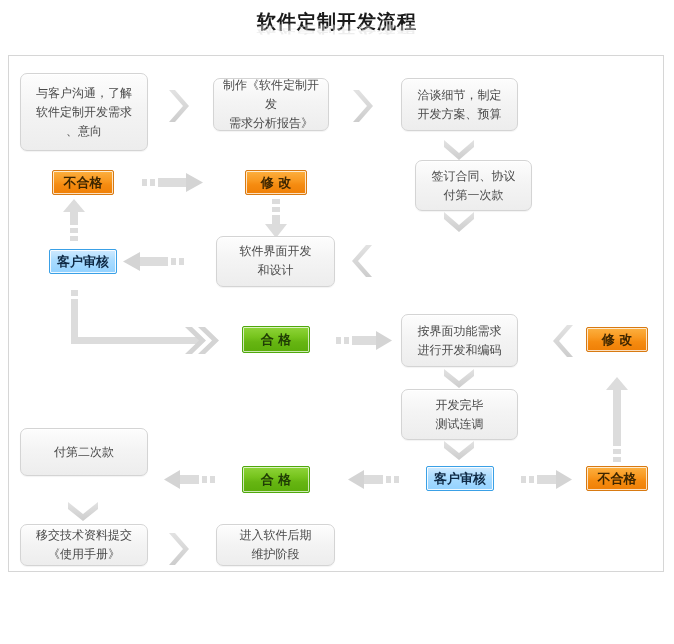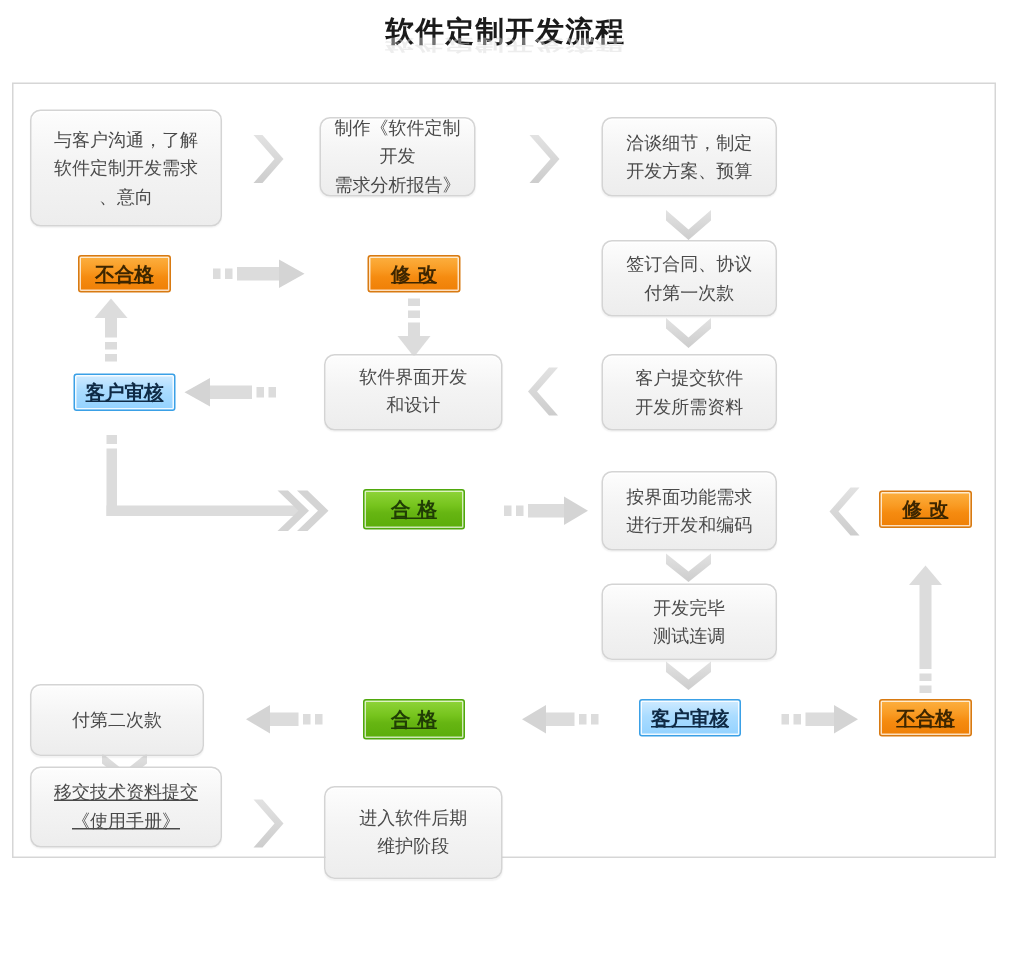--- a/index.html
+++ b/index.html
@@ -60,21 +60,20 @@
 
   
   .badge{
     position:absolute;
     box-sizing:border-box;
     font-size:13px;
     font-weight:bold;
     display:flex;align-items:center;justify-content:center;
     text-align:center;
     border-radius:2px;
-    text-decoration:underline;
   }
   .badge-orange{
     color:#3d2600;
     border:1px solid #d87a12;
     background:linear-gradient(to bottom,#fcb040 0%,#f99a22 40%,#f58b10 60%,#ef7f06 100%);
     box-shadow:inset 0 0 0 1px rgba(255,255,255,.75);
   }
   .badge-green{
     color:#203d05;
     border:1px solid #4fa80c;
@@ -220,38 +219,36 @@
     </g>
 
     <g>
       <path d="M169,533 L183,549 L169,565 L175,565 L189,549 L175,533 Z" fill="url(#gchev)"></path>
     </g>
   </svg>
 
   <div class="box" style="left:20px;  top:73px;  width:128px; height:78px;">与客户沟通，了解
 软件定制开发需求
 、意向</div>
-  <div class="box" style="left:213px; top:78px;  width:104px; height:53px;">制作《软件定制开发
+  <div class="box" style="left:213px; top:78px;  width:116px; height:53px;">制作《软件定制开发
 需求分析报告》</div>
   <div class="box" style="left:401px; top:78px;  width:117px; height:53px;">洽谈细节，制定
 开发方案、预算</div>
-  <div class="box" style="left:401px; top:160px; width:117px; height:51px;">签订合同、协议
+  <div class="box" style="left:415px; top:160px; width:117px; height:51px;">签订合同、协议
 付第一次款</div>
-  <div class="box" style="left:401px; top:236px; width:117px; height:51px;">客户提交软件
-开发所需资料</div>
   <div class="box" style="left:216px; top:236px; width:119px; height:51px;font-family:Liberation Mono, monospace;">软件界面开发
 和设计</div>
   <div class="box" style="left:401px; top:389px; width:117px; height:51px;">开发完毕
 测试连调</div>
   <div class="box" style="left:401px; top:314px; width:117px; height:53px;">按界面功能需求
 进行开发和编码</div>
-  <div class="box" style="left:20px;  top:456px; width:116px; height:48px;">付第二次款</div>
-  <div class="box" style="left:20px;  top:511px; width:128px; height:54px;text-decoration:underline;">移交技术资料提交
+  <div class="box" style="left:20px;  top:428px; width:128px; height:48px;">付第二次款</div>
+  <div class="box" style="left:20px;  top:524px; width:128px; height:42px;">移交技术资料提交
 《使用手册》</div>
-  <div class="box" style="left:216px; top:524px; width:119px; height:62px;">进入软件后期
+  <div class="box" style="left:216px; top:524px; width:119px; height:42px;">进入软件后期
 维护阶段</div>
 
   <div class="badge badge-orange" style="left:52px;  top:170px; width:62px; height:25px;">不合格</div>
   <div class="badge badge-orange" style="left:245px; top:170px; width:62px; height:25px;">修  改</div>
   <div class="badge badge-blue" style="left:49px;  top:249px; width:68px; height:25px;">客户审核</div>
   <div class="badge badge-green" style="left:242px; top:326px; width:68px; height:27px;">合  格</div>
   <div class="badge badge-orange" style="left:586px; top:327px; width:62px; height:25px;">修  改</div>
   <div class="badge badge-green" style="left:242px; top:466px; width:68px; height:27px;">合  格</div>
   <div class="badge badge-blue" style="left:426px; top:466px; width:68px; height:25px;">客户审核</div>
   <div class="badge badge-orange" style="left:586px; top:466px; width:62px; height:25px;">不合格</div>

